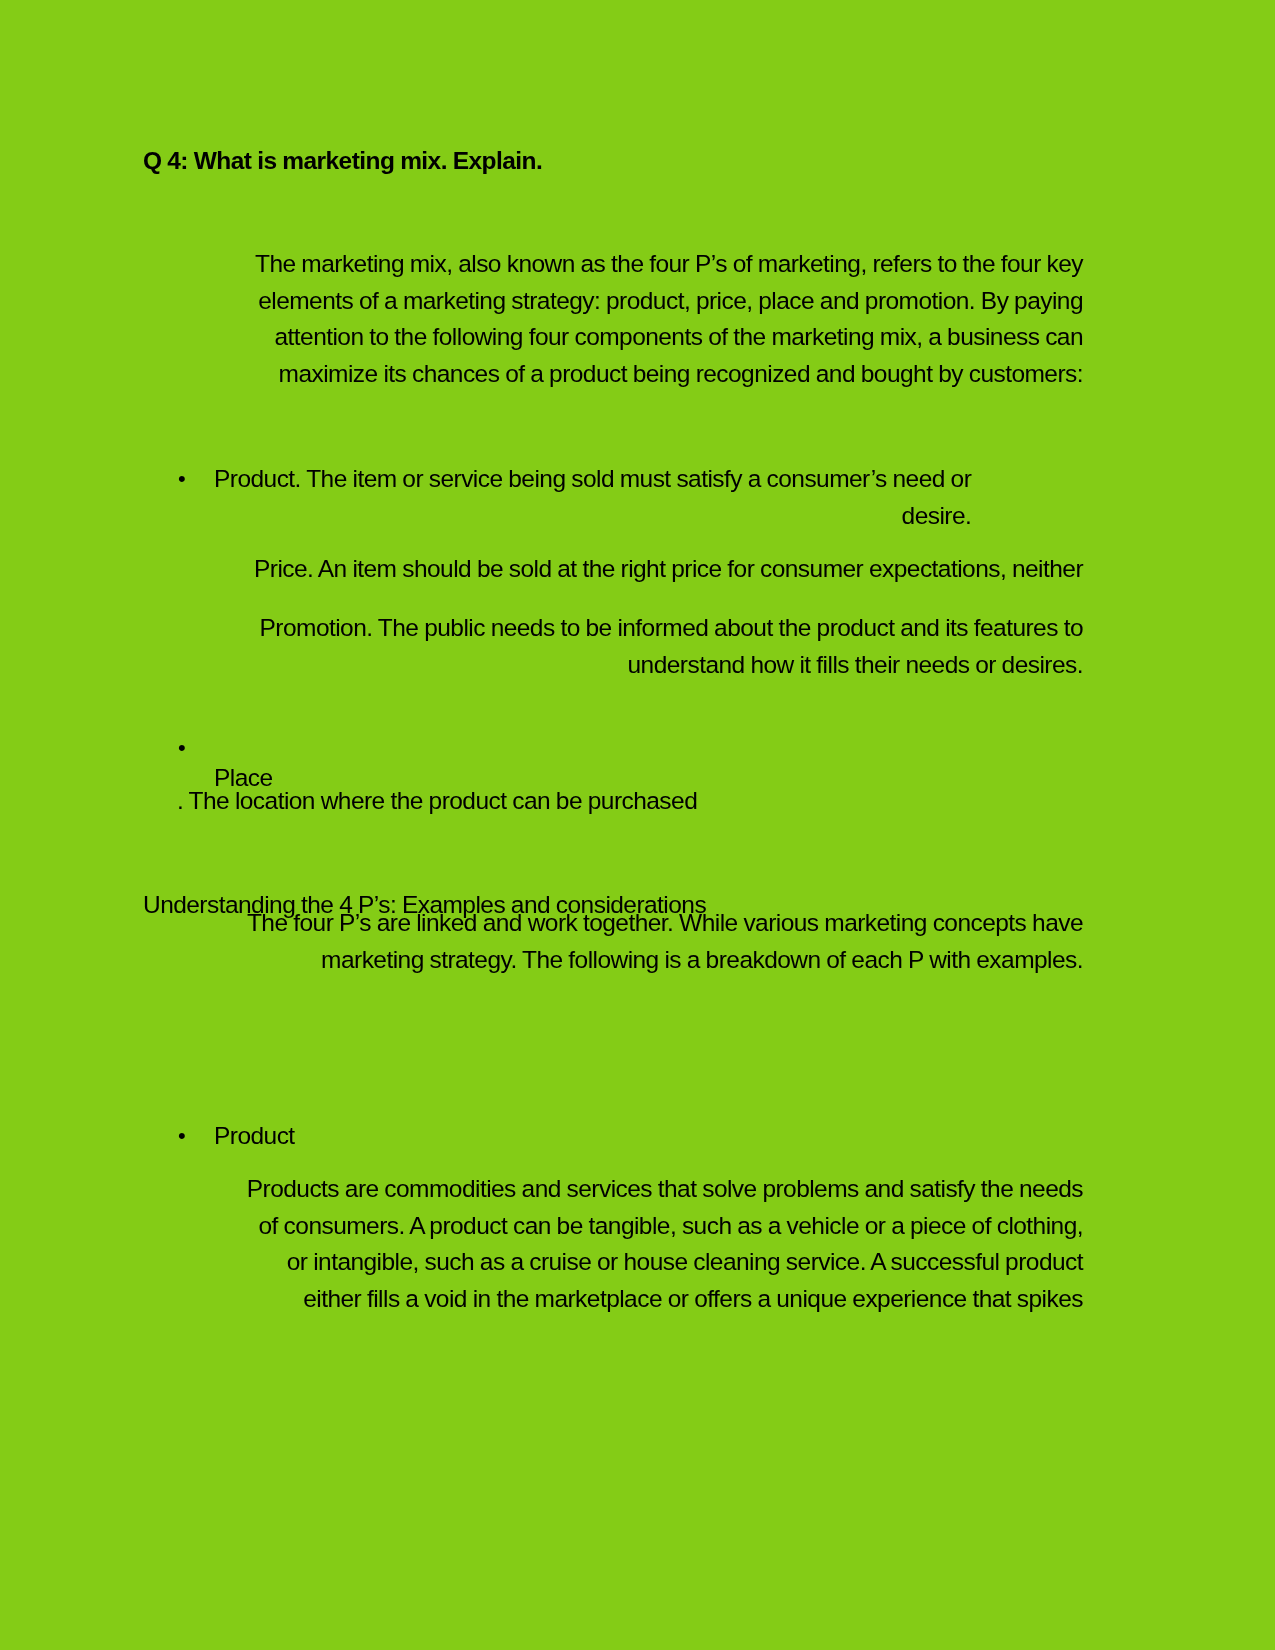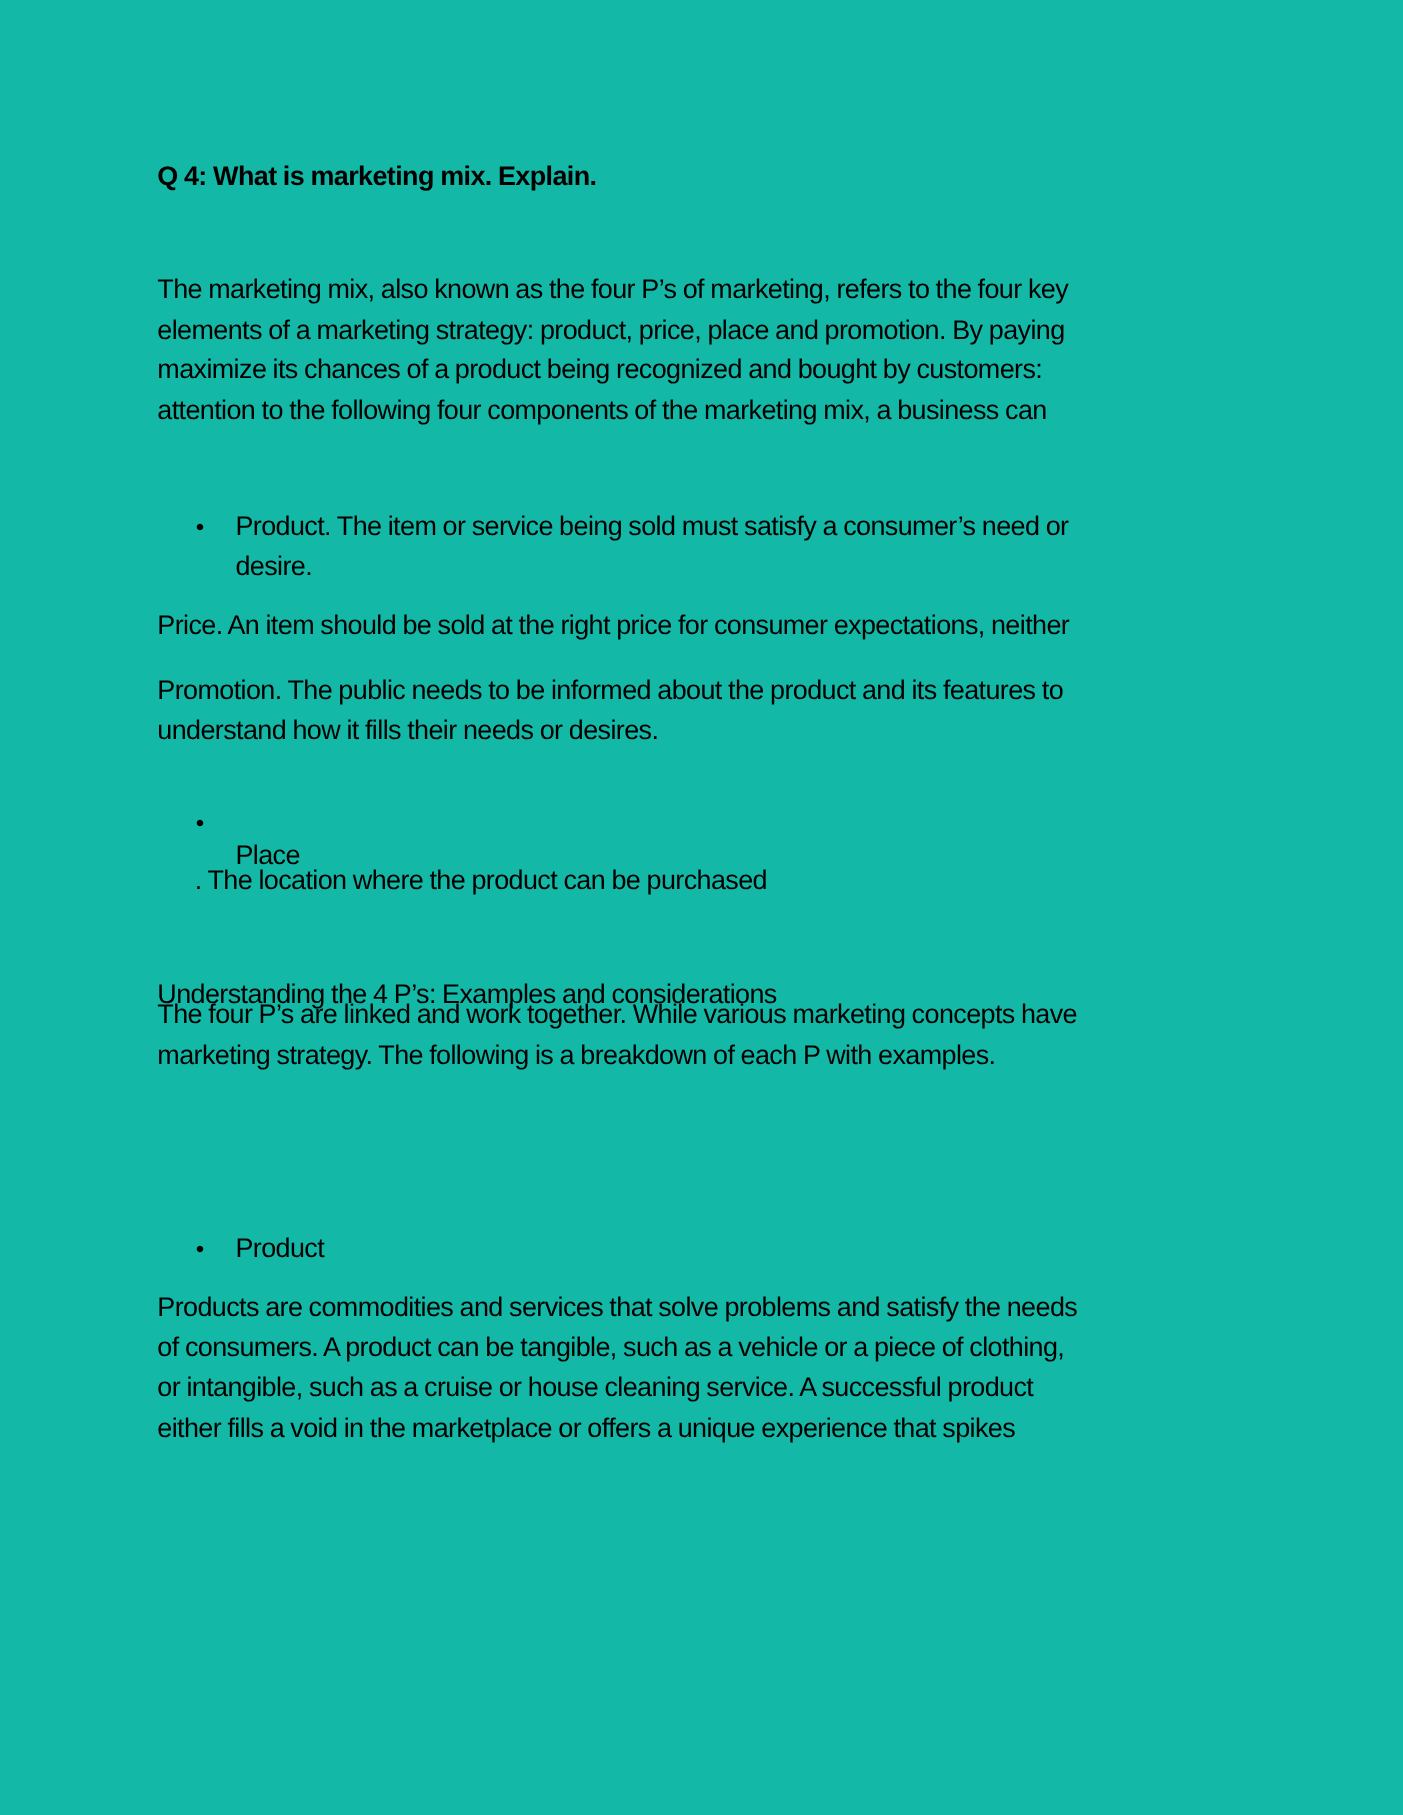--- a/index.html
+++ b/index.html
@@ -1,39 +1,39 @@
 <!DOCTYPE html>
 <html><head>
 <meta charset="utf-8">
 <style>
   html, body { margin: 0; padding: 0; background: #ffffff; }
   body { width: 1275px; height: 1650px; position: relative; overflow: hidden;
          font-family: "Liberation Sans", sans-serif; color: #000; }
-  .page { position: absolute; left: 0; top: 0; width: 1275px; height: 1650px; background: #14b8a6; }
+  .page { position: absolute; left: 0; top: 0; width: 1275px; height: 1650px; background: #84cc16; }
   .t { position: absolute; left: 143px; width: 940px; font-size: 24.5px; line-height: 36.5px;
        letter-spacing: -0.55px; word-spacing: -0.5px; white-space: nowrap; }
   .heading { top: 143px; font-weight: bold; }
   .bullet { position: absolute; left: 178px; font-size: 22px; line-height: 36.5px; }
   .li { position: absolute; left: 214px; font-size: 24.5px; line-height: 36.5px;
         letter-spacing: -0.55px; word-spacing: -0.5px; white-space: nowrap; }
   b { font-weight: normal; }
-  .line { display: block; }
+  .line { display: block; text-align: right; }
 </style>
 </head>
 <body>
 
 <div class="page">
 
   <div class="t heading">Q 4: What is marketing mix. Explain.</div>
 
   <div class="t" style="top:246px;">
     <span class="line">The marketing mix, also known as the four P’s of marketing, refers to the four key</span>
     <span class="line">elements of a marketing strategy: product, price, place and promotion. By paying</span>
+    <span class="line">attention to the following four components of the marketing mix, a business can</span>
     <span class="line">maximize its chances of a product being recognized and bought by customers:</span>
-    <span class="line">attention to the following four components of the marketing mix, a business can</span>
   </div>
 
   <div class="bullet" style="top:461px;">•</div>
   <div class="li" style="top:461px;">
     <span class="line"><b>Product</b><span>. The item or service being sold must satisfy a consumer’s need or</span></span>
     <span class="line">desire.</span>
   </div>
 
   <div class="t" style="top:551px;">
     <span class="line">Price. An item should be sold at the right price for consumer expectations, neither</span>

